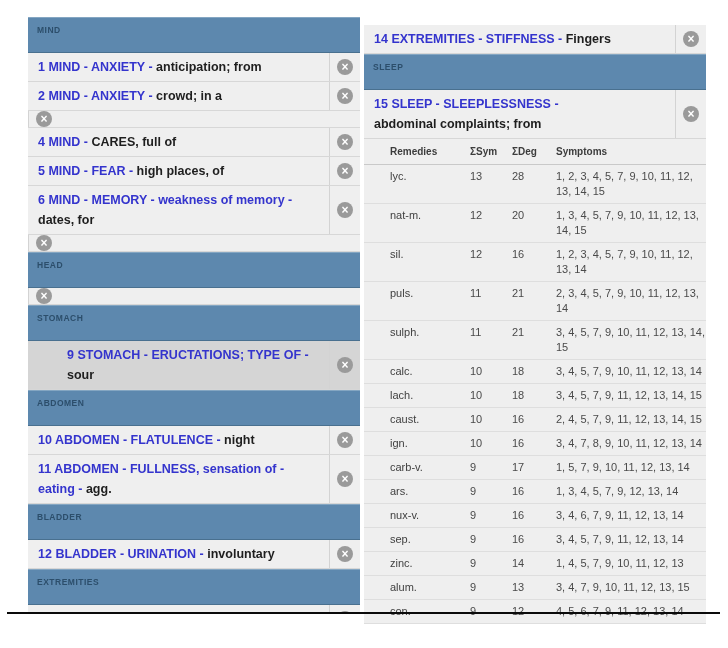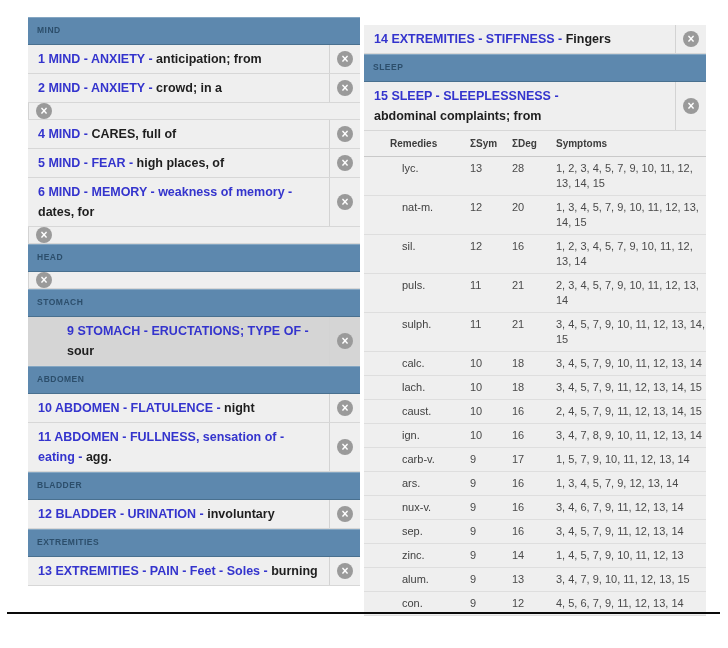--- a/index.html
+++ b/index.html
@@ -1,39 +1,39 @@
 <!DOCTYPE html>
 <html><head>
 <meta charset="utf-8">
 <style>
   html,body{margin:0;padding:0;background:#ffffff;}
   .stage{position:relative;width:728px;height:648px;background:#ffffff;overflow:hidden;
          font-family:"Liberation Sans","DejaVu Sans",sans-serif;}
   .panel{position:absolute;background:#ffffff;}
   .panel-left{left:28px;top:17px;width:332px;height:595px;overflow:hidden;}
   .panel-right{left:364px;top:25px;width:342px;}
-  .section-bar{height:28px;line-height:20px;background:#5d88ae;border-top:1px solid #84a6c2;
+  .section-bar{height:36px;line-height:20px;background:#5d88ae;border-top:1px solid #84a6c2;
                border-bottom:1px solid #49708f;box-sizing:border-box;padding-left:9px;}
   .section-bar span{font-size:8.5px;font-weight:bold;letter-spacing:.5px;color:#2c4e6b;text-transform:uppercase;}
   .rubric-row{display:flex;background:#efefef;border-bottom:1px solid #d7d7d7;}
   .rubric-row.selected{background:#d5d5d5;padding-left:29px;}
   .rubric-text{flex:1;padding:4px 8px 4px 10px;font-size:12.5px;font-weight:bold;line-height:20px;}
   .rubric-text .blue{color:#3434cd;}
   .rubric-text .dark{color:#1e1e1e;white-space:nowrap;}
   .close-cell{width:30px;min-width:30px;border-left:1px solid #d3d3d3;display:flex;
               align-items:center;justify-content:center;}
   .close-icon{display:block;width:16px;height:16px;border-radius:50%;background:#9a9a9a;
               color:#ffffff;font-size:12px;line-height:16px;text-align:center;font-weight:bold;}
   .rtable{background:#efefef;}
   .thead,.trow{display:grid;grid-template-columns:80px 42px 44px 150px;padding-left:26px;}
   .thead{padding-top:7px;padding-bottom:7px;border-bottom:1px solid #c9c9c9;
          font-size:10px;font-weight:bold;color:#3c3c3c;}
   .trow{padding-top:4px;padding-bottom:4px;border-bottom:1px solid #dedede;
         font-size:11px;color:#4a4a4a;line-height:15px;}
-  .trow .c-remedy{color:#414141;margin-left:12px;}
+  .trow .c-remedy{color:#414141;}
   .bottom-line{position:absolute;top:612px;left:7px;width:713px;height:2px;background:#0a0a0a;}
 </style>
 </head>
 <body>
 
 <div class="stage">
 
   <div class="panel panel-left" id="left-panel">
       <div class="section-bar"><span>MIND</span></div>
       <div class="rubric-row">

